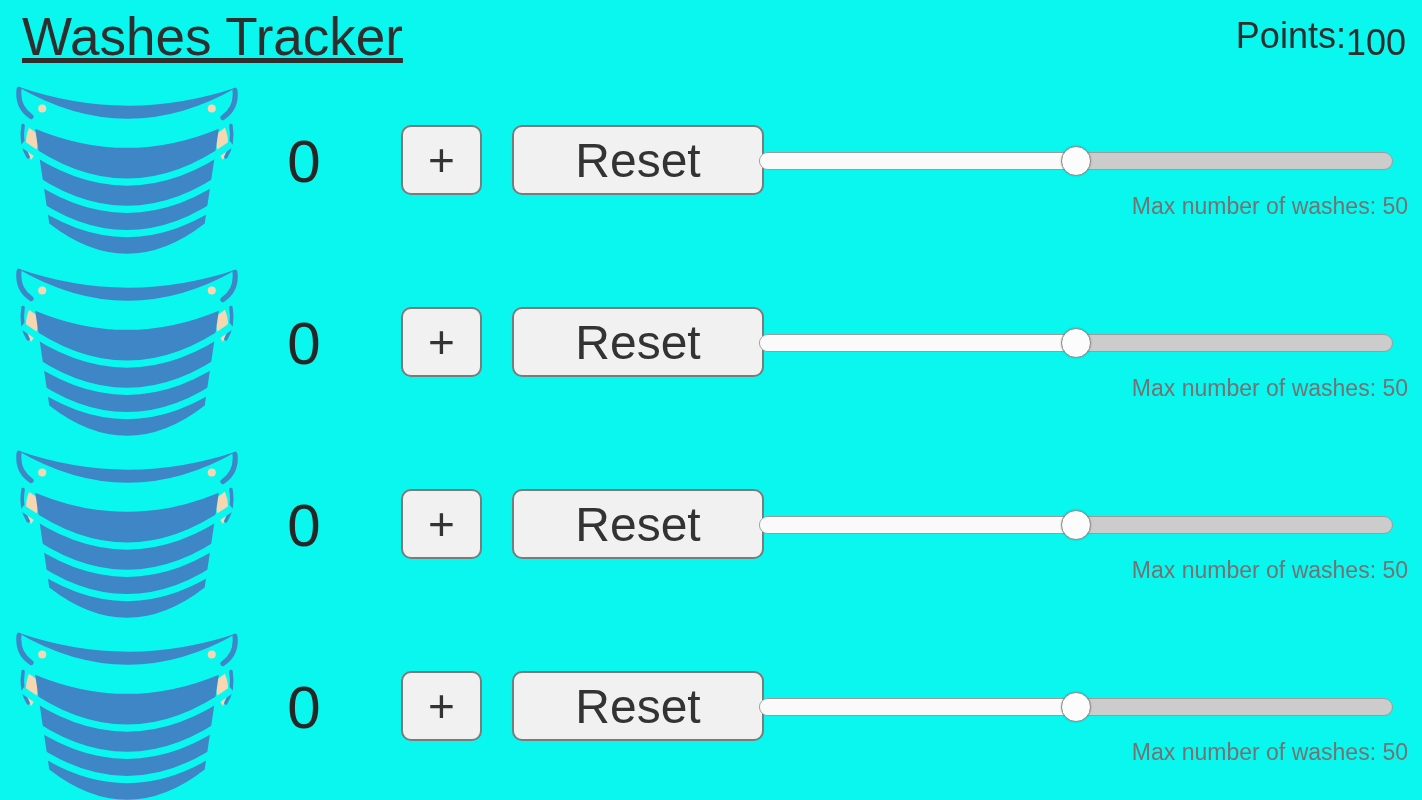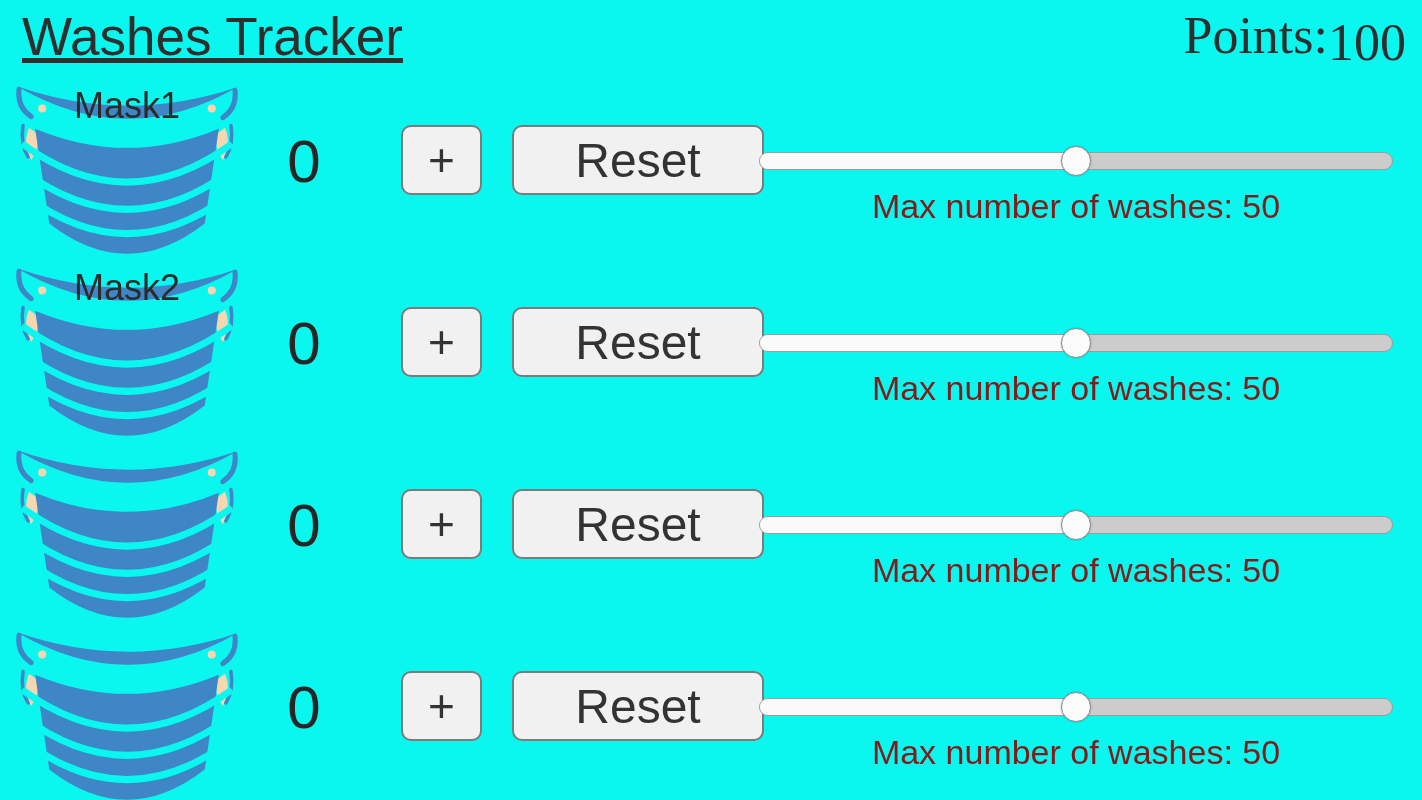--- a/index.html
+++ b/index.html
@@ -21,25 +21,24 @@
     font-family:"Liberation Sans", sans-serif;
     color:var(--text);
   }
   .app-title{
     position:absolute;left:22px;top:8px;
     font-size:53px;line-height:1.1;
     color:var(--text);
     text-decoration:underline;
   }
   .points{
-    position:absolute;right:16px;top:7px;
-    font-size:52px;line-height:1.1;
+    position:absolute;right:16px;top:16px;
+    font-size:36px;line-height:1.1;
     color:var(--text);
     white-space:nowrap;
-    font-family:Liberation Serif, serif;
   }
   .points .num{position:relative;top:7px;}
   .row{
     position:absolute;left:0;width:1422px;height:182px;
   }
   .mask-wrap{
     position:absolute;left:16px;top:0;width:222px;height:172px;
   }
   .mask-wrap svg{width:100%;height:100%;display:block;}
   .mask-label{
@@ -85,22 +84,22 @@
     margin-left:-15px;left:50%;
     background:#fcfcfc;
     border:1px solid #8a8a8a;
     border-radius:50%;
     box-sizing:border-box;
     box-shadow:0 0 2px rgba(0,0,0,0.25);
     cursor:pointer;
   }
   .washes-label{
     position:absolute;left:744px;top:103px;width:664px;
-    text-align:center;font-size:34px;line-height:40px;
-    color:#7f1d1d;
+    text-align:right;font-size:23px;line-height:40px;
+    color:#737373;
     white-space:nowrap;
   }
 </style>
 </head>
 <body>
 
 <div class="app-title">Washes Tracker</div>
 
 <div class="points">
   <span>Points:</span><span class="num">100</span>
@@ -126,21 +125,20 @@
         <path d="M213 42 Q216 60 208 73" stroke="var(--mask-blue)" stroke-width="3.5" fill="none" stroke-linecap="round"></path>
 
         <path d="M19 45 Q110 83 201 45 L187 139 Q110 199 33 139 Z" fill="var(--mask-blue)"></path>
 
         <path d="M6 60 Q110 136 214 60" stroke="var(--bg)" stroke-width="7" fill="none"></path>
         <path d="M6 86 Q110 164 214 86" stroke="var(--bg)" stroke-width="7" fill="none"></path>
         <path d="M10 112 Q110 186 210 112" stroke="var(--bg)" stroke-width="7" fill="none"></path>
       </svg>
     </div>
 
-    <div class="mask-label">Mask1</div>
 
     <div class="count">0</div>
 
     <button class="btn plus">+</button>
 
     <button class="btn reset">Reset</button>
 
     <div class="slider">
       <div class="track">
         <div class="fill" style="width: 50%;"></div>
@@ -171,21 +169,20 @@
         <path d="M213 42 Q216 60 208 73" stroke="var(--mask-blue)" stroke-width="3.5" fill="none" stroke-linecap="round"></path>
 
         <path d="M19 45 Q110 83 201 45 L187 139 Q110 199 33 139 Z" fill="var(--mask-blue)"></path>
 
         <path d="M6 60 Q110 136 214 60" stroke="var(--bg)" stroke-width="7" fill="none"></path>
         <path d="M6 86 Q110 164 214 86" stroke="var(--bg)" stroke-width="7" fill="none"></path>
         <path d="M10 112 Q110 186 210 112" stroke="var(--bg)" stroke-width="7" fill="none"></path>
       </svg>
     </div>
 
-    <div class="mask-label">Mask2</div>
 
     <div class="count">0</div>
 
     <button class="btn plus">+</button>
 
     <button class="btn reset">Reset</button>
 
     <div class="slider">
       <div class="track">
         <div class="fill" style="width: 50%;"></div>

